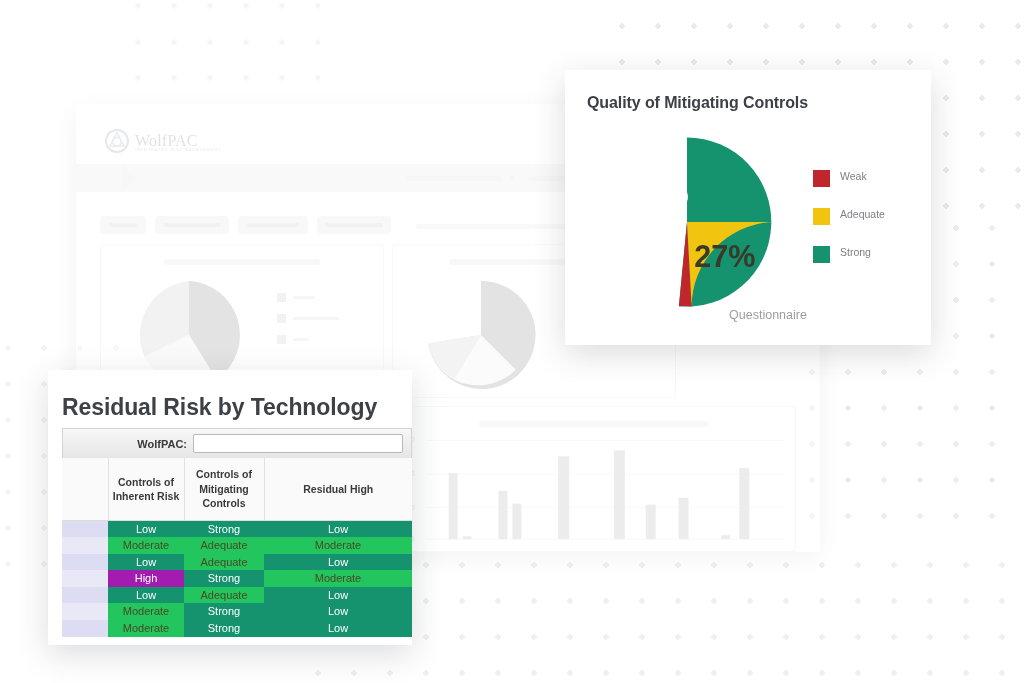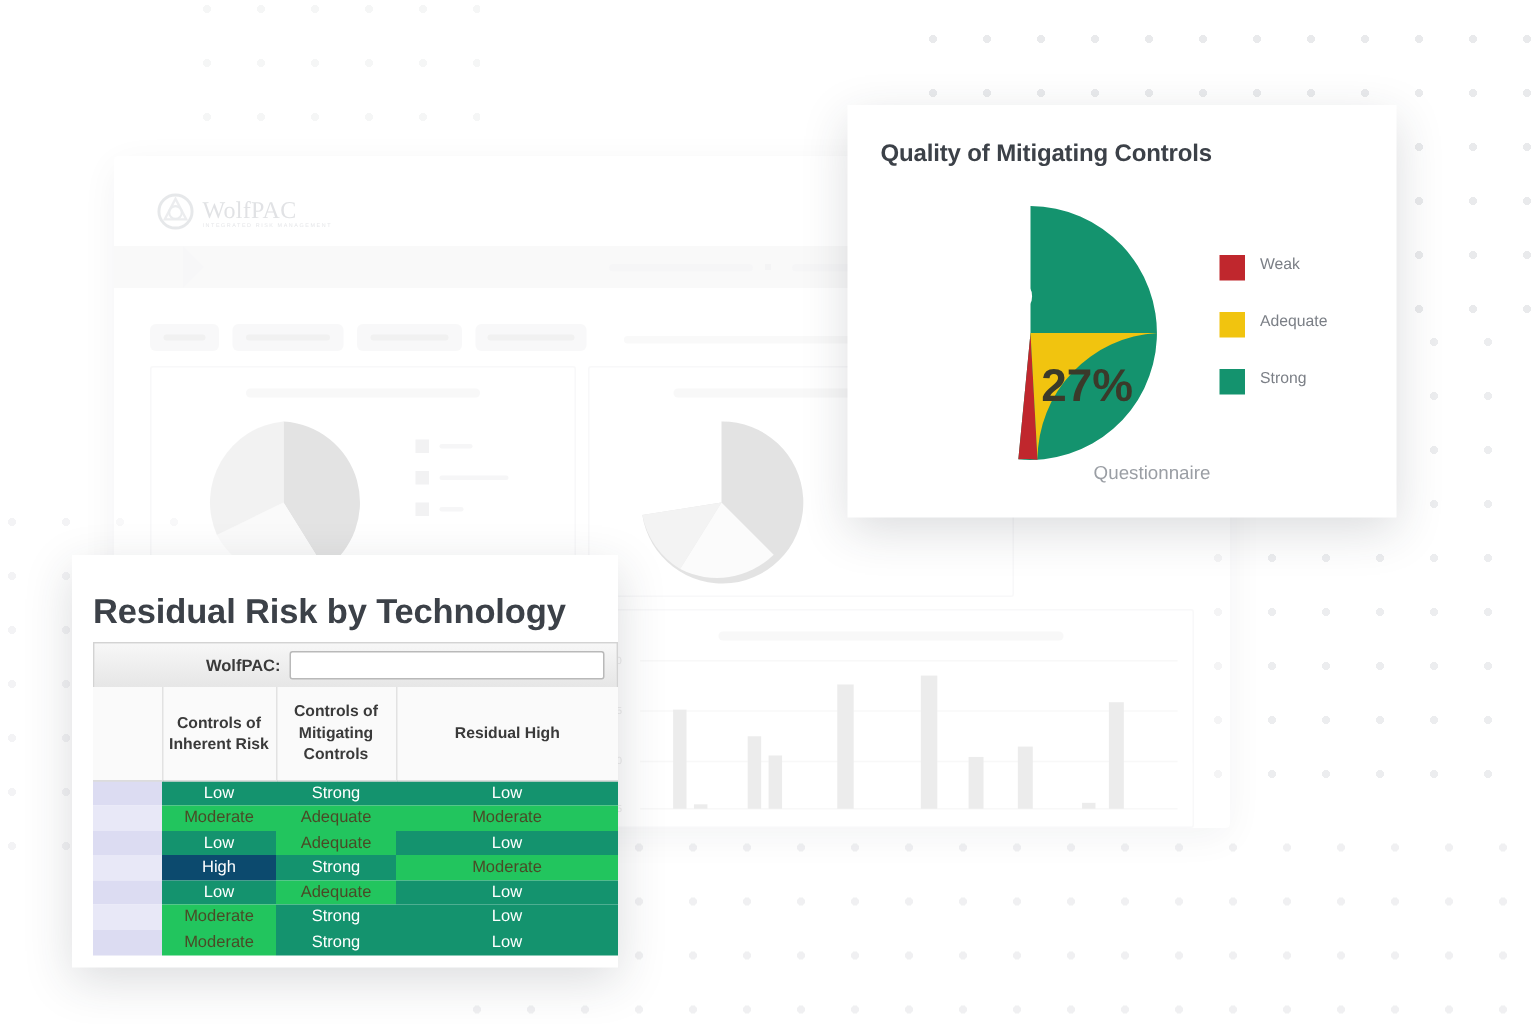--- a/index.html
+++ b/index.html
@@ -210,21 +210,21 @@
   #risk-table th.c-stub { border-left: none; background: #fafafa; }
   #risk-table td {
     font-size: 11px; text-align: center;
     height: 16.6px; padding: 0;
     line-height: 16.6px; white-space: nowrap;
   }
   td.stub-a { background: #dcdcf2; }
   td.stub-b { background: #e8e8f7; }
   td.lvl-low, td.lvl-strong  { background: #14936e; color: #ffffff; }
   td.lvl-moderate, td.lvl-adequate { background: #22c55e; color: #4a4a26; }
-  td.lvl-high { background: #0c4a6e; color: #ffffff; margin-left: 16px; }
+  td.lvl-high { background: #a21caf; color: #ffffff; margin-left: 16px; }
 </style>
 </head>
 <body>
 
 <div id="stage">
 
   <div class="dotgrid" id="dots-topleft"></div>
   <div class="dotgrid" id="dots-topright"></div>
   <div class="dotgrid" id="dots-right"></div>
   <div class="dotgrid" id="dots-bottom"></div>

